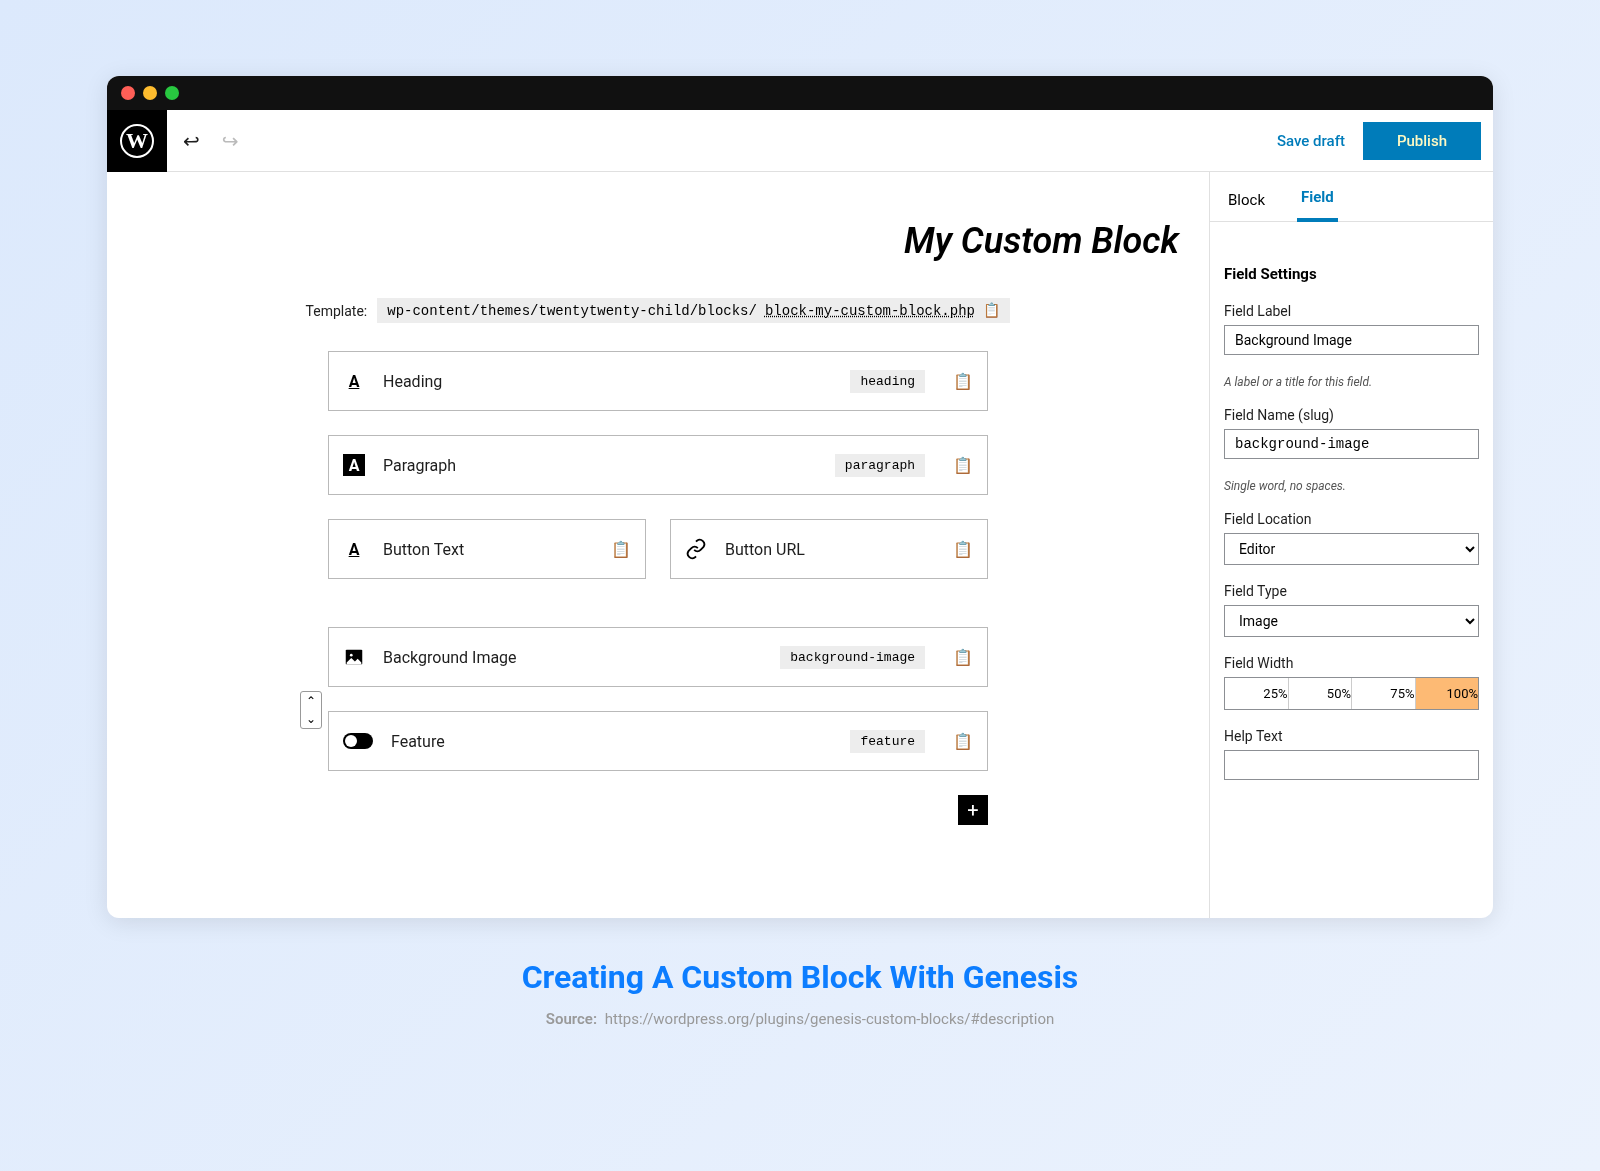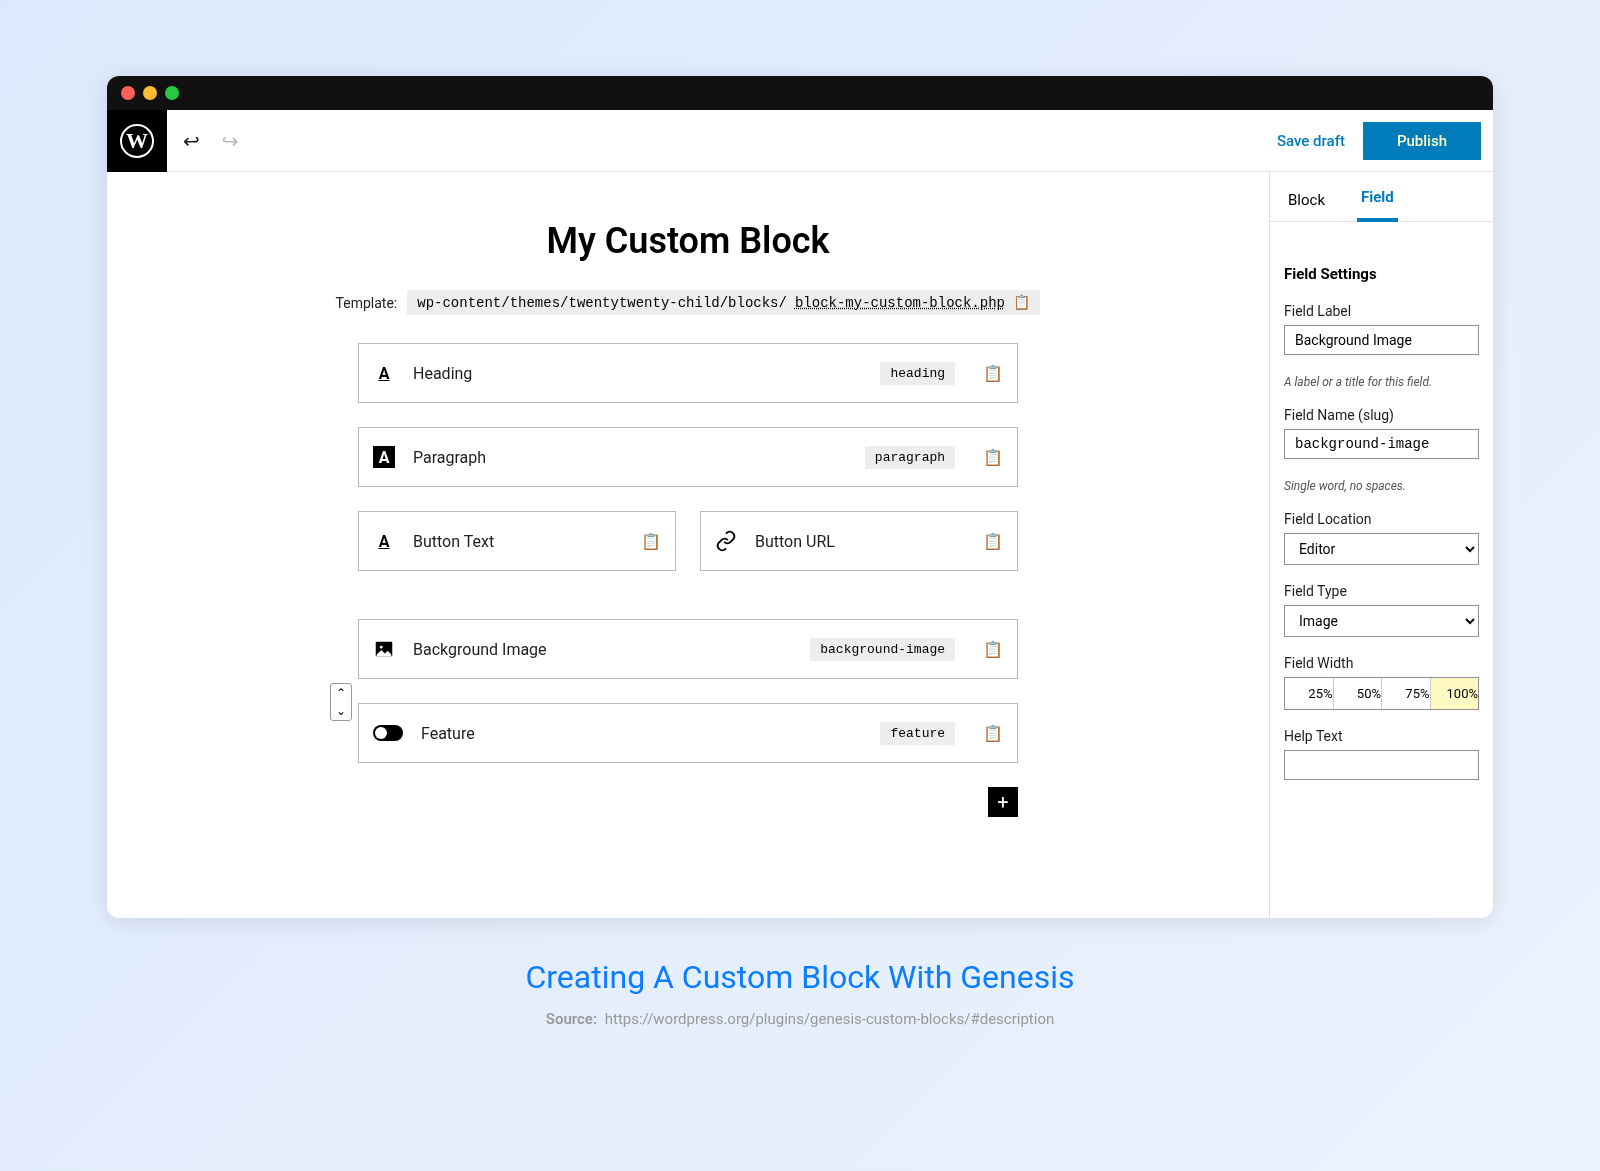--- a/index.html
+++ b/index.html
@@ -58,21 +58,21 @@
 .arrow-btn { font-size: 20px; cursor: pointer; }
 .arrow-btn.disabled { color: #BBB; }
 .top-spacer { flex: 1; }
 .save-draft { color: #007CBA; font-size: 15px; font-weight: 500; padding-right: 18px; cursor: pointer; }
 .publish-btn {
   background: #007CBA; color: #fef9c3; padding: 10px 34px; font-size: 15px; font-weight: 500;
   margin-right: 12px; cursor: pointer;
 }
 .content-area { flex: 1; display: flex; }
 .main-pane { flex: 1; padding: 30px 30px; overflow: auto; }
-.block-title { font-size: 36px; font-weight: 600; text-align: center; margin: 18px 0 28px; }
+.block-title { font-size: 36px; font-weight: 600; text-align: right; margin: 18px 0 36px; font-style: italic; }
 .template-row {
   display: flex; align-items: center; justify-content: center; gap: 10px; margin-bottom: 28px;
 }
 .template-label { font-size: 14px; color: #222; }
 .template-path {
   font-family: "Courier New", monospace; font-size: 14px;
   background: #EDEDED; padding: 4px 10px; display: flex; align-items: center; gap: 8px;
 }
 .template-path .underlined { text-decoration: underline dotted; }
 .clip-icon { font-size: 14px; cursor: pointer; }
@@ -116,42 +116,42 @@
   position: absolute; left: -28px; top: 340px; width: 22px; border: 1px solid #999;
   border-radius: 3px; display: flex; flex-direction: column; background: #fff;
 }
 .reorder .caret { font-size: 12px; text-align: center; padding: 2px 0; cursor: pointer; }
 .add-block-btn {
   width: 30px; height: 30px; background: #000; color: #fff; font-size: 20px;
   display: flex; align-items: center; justify-content: center;
   margin-left: auto; margin-right: 0; cursor: pointer;
 }
 .sidebar {
-  width: 224px; border-left: 1px solid #E0E0E0; display: flex; flex-direction: column;
+  width: 284px; border-left: 1px solid #E0E0E0; display: flex; flex-direction: column;
 }
 .sidebar-tabs { display: flex; height: 50px; align-items: flex-end; padding: 0 14px; gap: 28px; font-size: 15px; border-bottom: 1px solid #E0E0E0; }
 .sidebar-tabs .tab { padding: 0 4px 12px; cursor: pointer; }
 .sidebar-tabs .tab.active { font-weight: 700; color: #007CBA; border-bottom: 4px solid #007CBA; margin-bottom: -1px; }
 .settings-body { padding: 16px 14px; }
 .settings-title { font-weight: 700; font-size: 15px; margin-bottom: 20px; margin-top: 27px; }
 .form-group { margin-bottom: 18px; }
 .form-label { font-size: 14px; color: #1E1E1E; display: block; margin-bottom: 6px; }
 .form-input, .form-select {
   width: 100%; border: 1px solid #8C8F94; padding: 6px 10px; font-size: 14px;
   background: #fff; font-family: inherit;
 }
 .form-help { font-size: 12px; color: #555; font-style: italic; margin-top: 20px; }
 .width-choices { display: flex; border: 1px solid #8C8F94; }
 .width-choice {
   flex: 1; text-align: right; padding: 8px 0; font-size: 13px; cursor: pointer;
 }
-.width-choice.selected { background: #fef9c3; }
+.width-choice.selected { background: #fdba74; }
 .width-choice + .width-choice { border-left: 1px solid #CCC; }
 .caption-title {
-  font-size: 32px; font-weight: 400; color: #0C7DFF; margin-top: 40px;
+  font-size: 32px; font-weight: 700; color: #0C7DFF; margin-top: 40px;
 }
 .caption-source { font-size: 15px; color: #999; margin-top: 14px; }
 .caption-source .label { color: #999; font-weight: 600; margin-right: 4px; }
 </style>
 </head>
 <body>
 
 <div class="browser-window">
   <div class="titlebar">
     <div class="dot red"></div>

